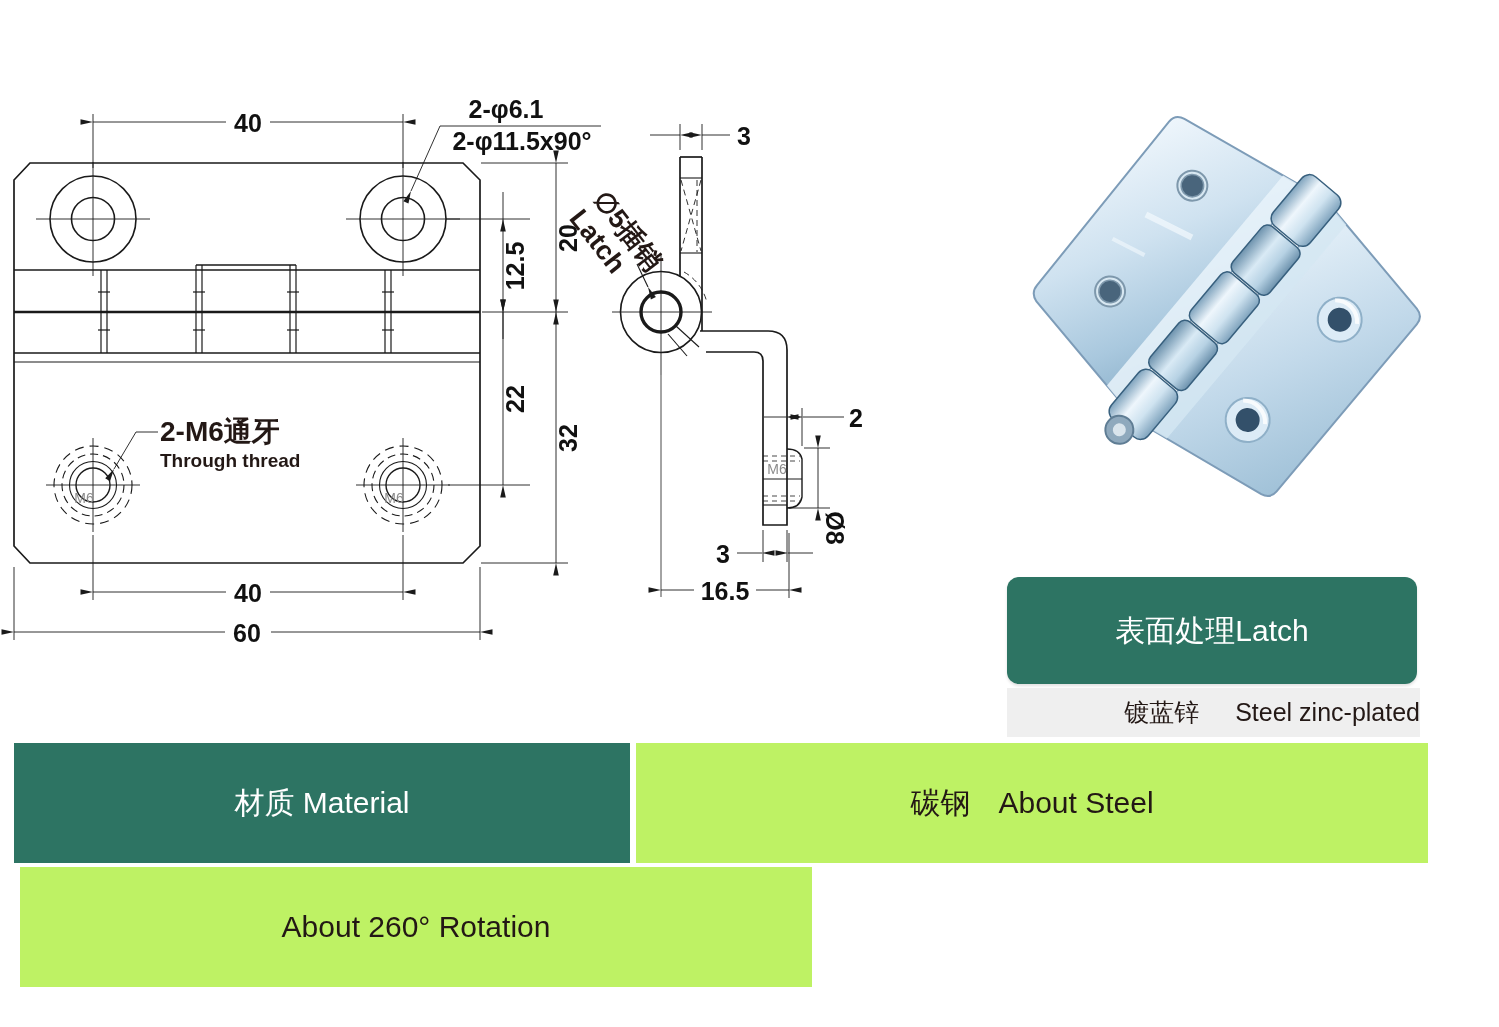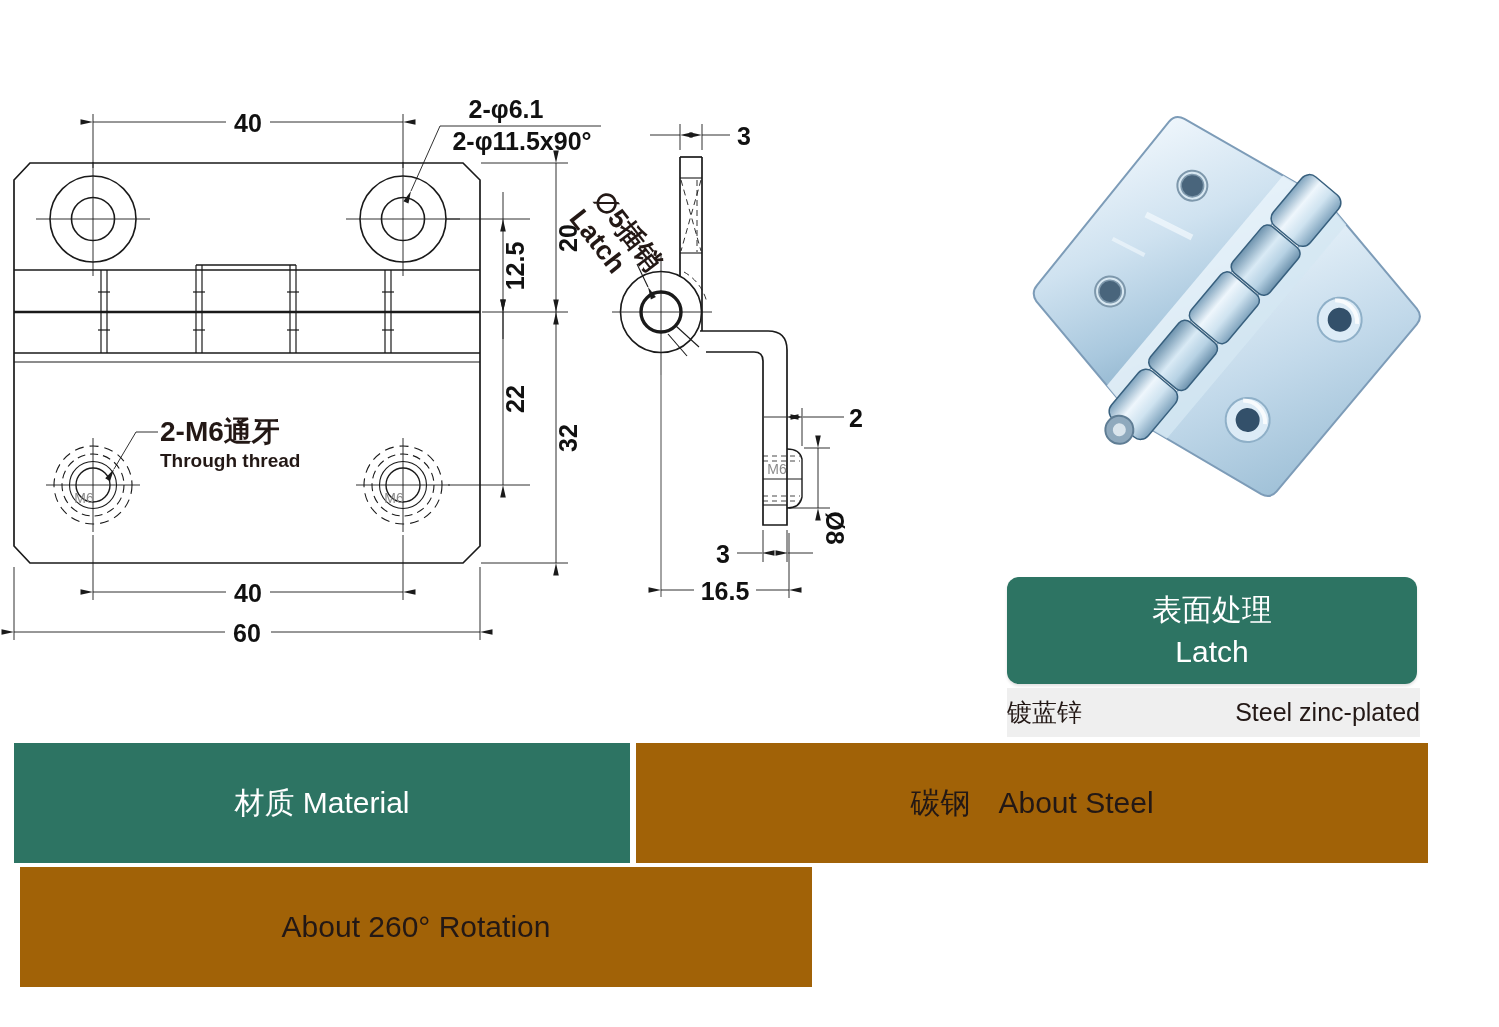--- a/index.html
+++ b/index.html
@@ -7,32 +7,32 @@
         font-family:"Liberation Sans",sans-serif;}
   svg text{font-family:"Liberation Sans",sans-serif;}
   .dimtxt{font-size:25px;font-weight:700;fill:#111;}
   .cadline{stroke:#1a1a1a;fill:none;}
   .cnlabel{font-size:28px;font-weight:700;fill:#231815;}
   .enlabel{font-size:19px;font-weight:700;fill:#231815;}
   .m6txt{font-size:14px;fill:#8c8c8c;}
   
   .finish-card{position:absolute;left:1007px;top:577px;width:410px;}
   .finish-head{background:#2d7463;color:#fff;border-radius:12px;height:107px;
-               display:flex;flex-direction:column;align-items:center;justify-content:center;
+               display:flex;flex-direction:row;align-items:center;justify-content:center;
                box-shadow:0 2px 3px rgba(0,0,0,0.12);}
   .finish-head div{font-size:30px;line-height:42px;}
   .finish-row{background:#efefef;height:49px;margin-top:4px;width:413px;
-              display:flex;align-items:center;justify-content:space-between;gap:36px;
+              display:flex;align-items:center;justify-content:flex-end;gap:36px;
               font-size:25px;color:#231815;}
   
   .spec-table{position:absolute;left:4px;top:743px;width:1414px;padding-left:10px;}
   .spec-row{display:flex;margin-bottom:4px;height:120px;}
   .spec-label{width:616px;background:#2d7463;color:#ffffff;font-size:30px;
               display:flex;align-items:center;justify-content:center;}
-  .spec-value{width:792px;margin-left:6px;background:#a16207;color:#231815;font-size:30px;
+  .spec-value{width:792px;margin-left:6px;background:#bef264;color:#231815;font-size:30px;
               display:flex;align-items:center;justify-content:center;gap:28px;}
 </style>
 </head>
 <body>
 
 <div class="page">
 
   <svg width="910" height="700" viewBox="0 0 910 700" style="position:absolute;left:0;top:0;">
     <defs>
       <marker id="arr" markerWidth="14" markerHeight="8" refX="0.5" refY="4" orient="auto-start-reverse" markerUnits="userSpaceOnUse">

